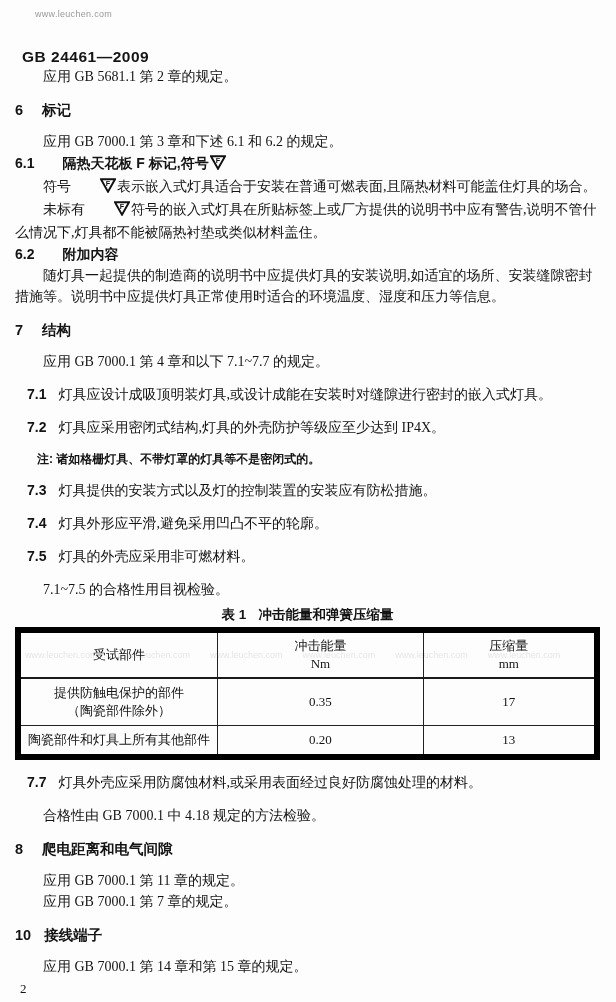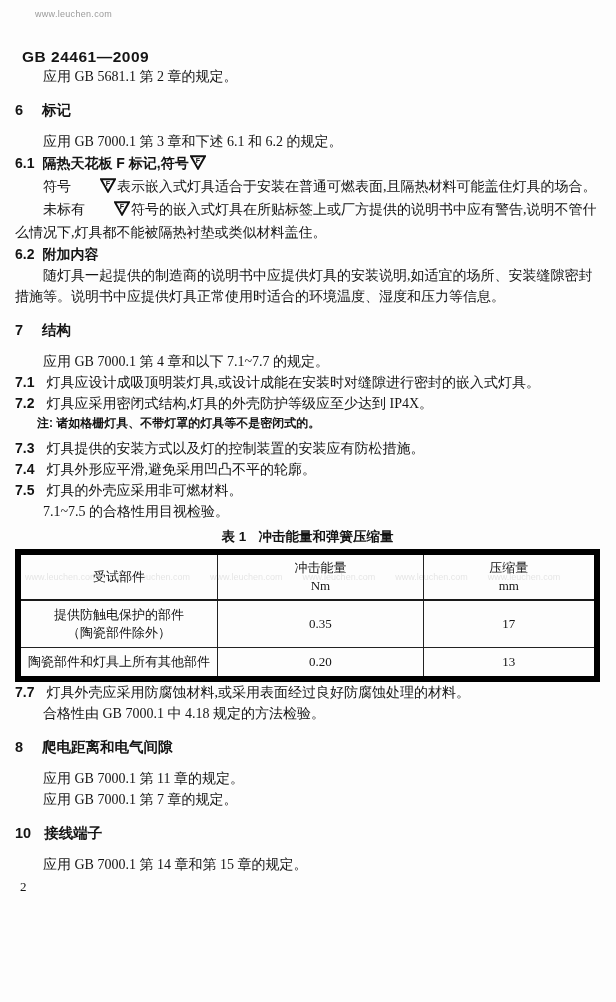--- a/index.html
+++ b/index.html
@@ -20,24 +20,24 @@
   }
   .ch-h {
     margin:14px 0 12px 0; font-size:14.5px; font-weight:bold; line-height:18px;
     font-family:"Liberation Sans","DejaVu Sans",sans-serif;
   }
   .ch-h .num { display:inline-block; min-width:14px; margin-right:13px; }
   .sub-h {
     margin:1px 0; font-size:14px; font-weight:bold; line-height:20px;
     font-family:"Liberation Sans","DejaVu Sans",sans-serif;
   }
-  .sub-h .num { display:inline-block; margin-right:8px; }
+  .sub-h .num { display:inline-block; margin-right:28px; }
   p.body { margin:0; line-height:21px; }
   p.indent { text-indent:2em; }
-  p.clause { margin:0; line-height:21px; }
+  p.clause { margin:12px; line-height:21px; }
   .cl-num {
     font-weight:bold; font-family:"Liberation Sans","DejaVu Sans",sans-serif;
     display:inline-block; margin-right:12px;
   }
   p.note { margin:0 0 6px 22px; line-height:18px; font-size:12px; font-weight:bold;
     font-family:"Liberation Sans","DejaVu Sans",sans-serif; }
   .fsym { display:inline-block; vertical-align:-2px; margin:0 1px; }
   .tbl-title {
     margin:6px 0 3px 0; text-align:center; font-weight:bold; font-size:13.5px;
     line-height:18px; font-family:"Liberation Sans","DejaVu Sans",sans-serif;

